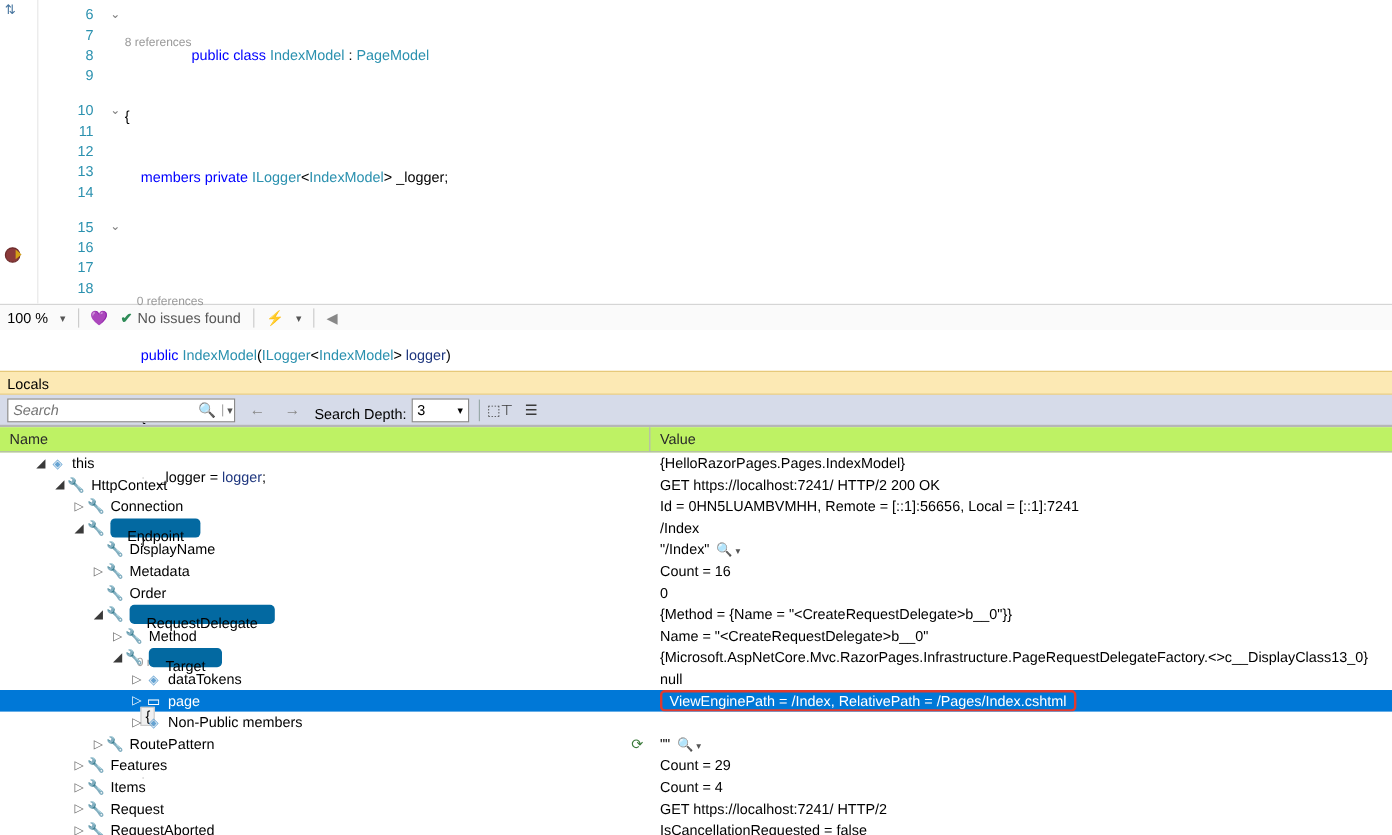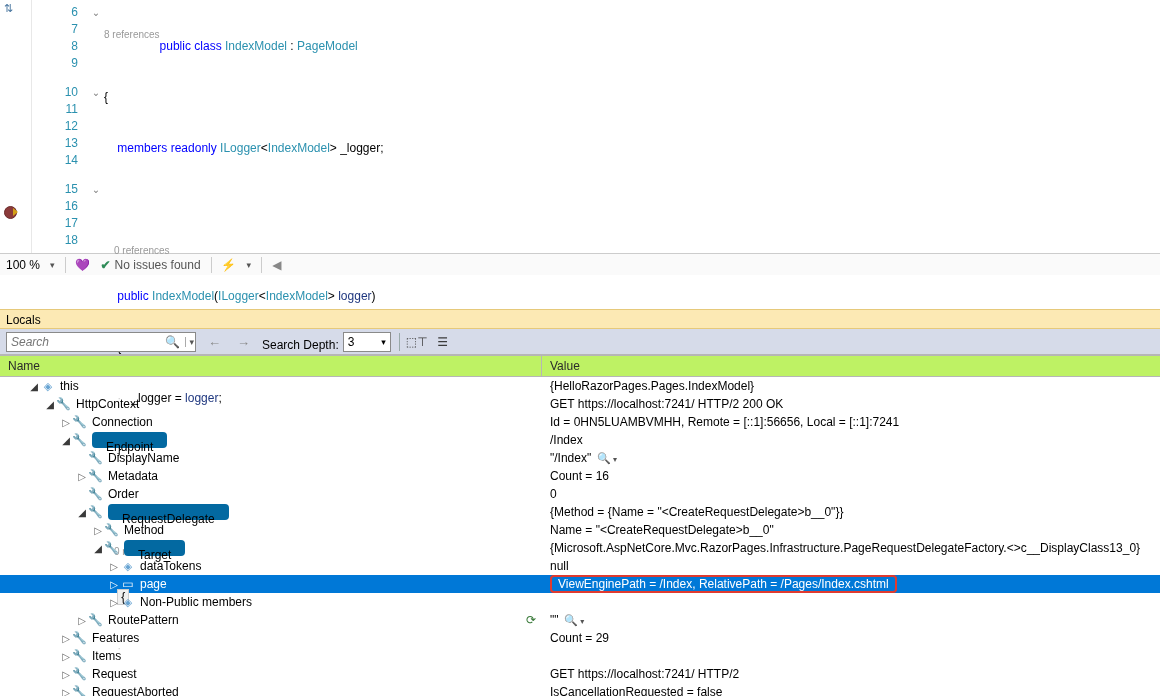--- a/index.html
+++ b/index.html
@@ -108,21 +108,21 @@
       <div></div>
     <div style="height:12px"></div>
     <div>⌄</div>
       <div></div>
       <div></div>
       <div></div>
   </div>
   <div class="code-area">
     <div class="line"><span class="codelens" style="left:0;">8 references</span><span class="kw">public</span> <span class="kw">class</span> <span class="type">IndexModel</span> : <span class="type">PageModel</span></div>
     <div class="line">{</div>
-    <div class="line">    <span class="kw">members</span> <span class="kw">readonly</span> <span class="type">ILogger</span>&lt;<span class="type">IndexModel</span>&gt; _logger;</div>
+    <div class="line">    <span class="kw">members</span> <span class="kw">private</span> <span class="type">ILogger</span>&lt;<span class="type">IndexModel</span>&gt; _logger;</div>
     <div class="line"></div>
     <div class="line" style="height:12px;"><span style="color:#999;font-size:10px;font-family:'Segoe UI';">    </span><span class="codelens" style="position:static;">0 references</span></div>
     <div class="line">    <span class="kw">public</span> <span class="type">IndexModel</span>(<span class="type">ILogger</span>&lt;<span class="type">IndexModel</span>&gt; <span style="color:#1f377f;">logger</span>)</div>
     <div class="line">    {</div>
     <div class="line">    <span class="guide">·</span>   _logger = <span style="color:#1f377f;">logger</span>;</div>
     <div class="line">    }</div>
     <div class="line"></div>
     <div class="line" style="height:12px;"><span style="color:#999;font-size:10px;font-family:'Segoe UI';">    </span><span class="codelens" style="position:static;">0 references</span></div>
     <div class="line">    <span class="brace-box">{</span></div>
     <div class="line">    <span class="guide">·</span></div>
@@ -344,20 +344,21 @@
       </div>
       <div class="row">
         <div class="name-cell">
           <span style="display: inline-block; width: 60px;"></span>
           <span class="arrow">▷</span>
           <span class="icon">
             <span class="wrench">🔧</span>
           </span>
           <span class="label">Items</span>
         </div>
+        <div class="value-cell">Count = 4</div>
       </div>
       <div class="row">
         <div class="name-cell">
           <span style="display: inline-block; width: 60px;"></span>
           <span class="arrow">▷</span>
           <span class="icon">
             <span class="wrench">🔧</span>
           </span>
           <span class="label">Request</span>
         </div>

